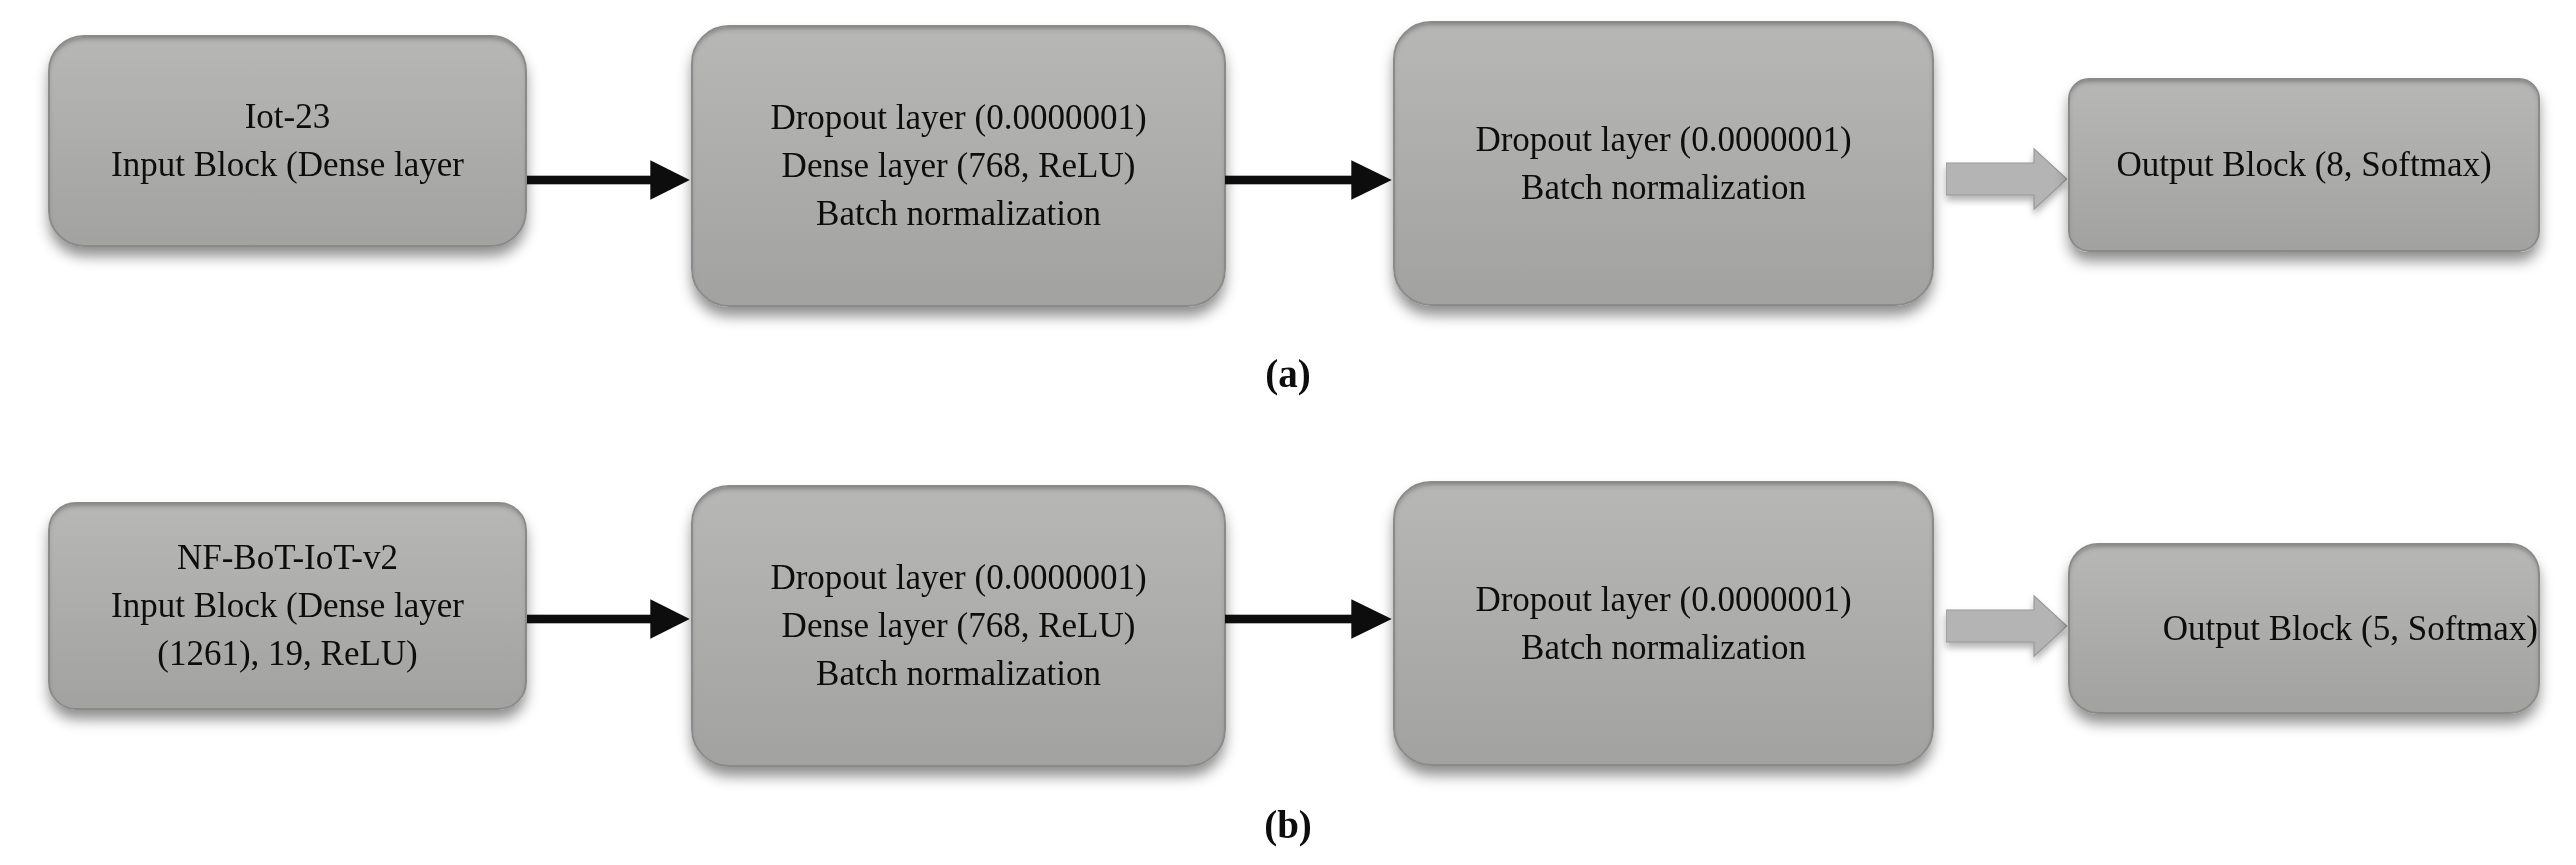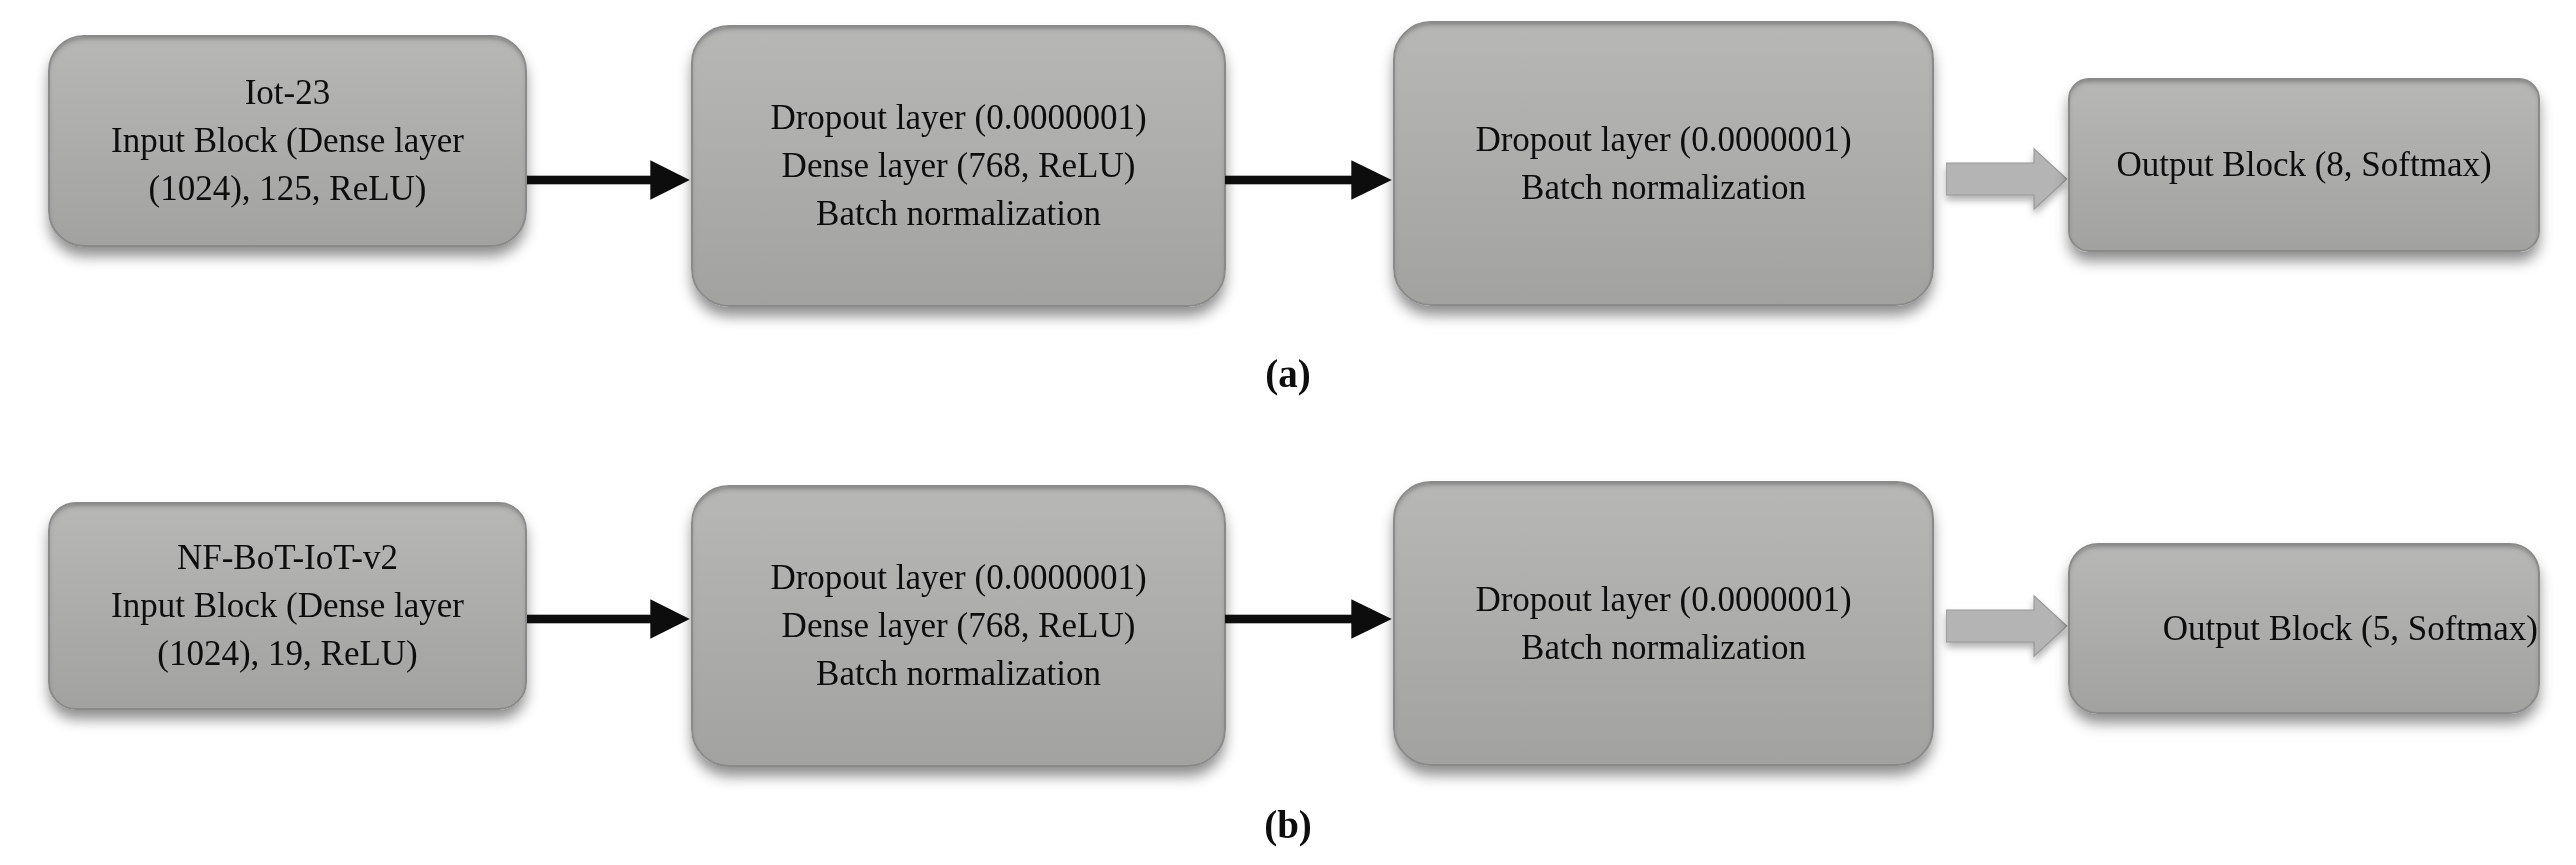--- a/index.html
+++ b/index.html
@@ -56,21 +56,20 @@
   }
 </style>
 </head>
 <body>
 
 <div class="figure">
 
   <div class="node" style="left:48px;top:35px;width:479px;height:212px;border-radius:36px;">
     <span>Iot-23</span>
     <span>Input Block (Dense layer</span>
-    <span>(1024), 125, ReLU)</span>
   </div>
 
   <svg class="connector thin-arrow" style="left:527px;top:148px;" width="164" height="64" viewBox="0 0 266 104" preserveAspectRatio="none">
     <rect x="0" y="45" width="206" height="14"></rect>
     <polygon points="200,20 264,52 200,84"></polygon>
   </svg>
 
   <div class="node" style="left:691px;top:25px;width:535px;height:282px;border-radius:38px;">
     <span>Dropout layer (0.0000001)</span>
     <span>Dense layer (768, ReLU)</span>
@@ -93,21 +92,21 @@
 
   <div class="node" style="left:2068px;top:78px;width:472px;height:174px;border-radius:21px;">
     <span>Output Block (8, Softmax)</span>
   </div>
 
   <div class="caption" style="top:351px;">(a)</div>
 
   <div class="node" style="left:48px;top:502px;width:479px;height:208px;border-radius:28px;">
     <span>NF-BoT-IoT-v2</span>
     <span>Input Block (Dense layer</span>
-    <span>(1024), 19, ReLU)</span>
+    <span>(1261), 19, ReLU)</span>
   </div>
 
   <svg class="connector thin-arrow" style="left:527px;top:587px;" width="164" height="64" viewBox="0 0 266 104" preserveAspectRatio="none">
     <rect x="0" y="45" width="206" height="14"></rect>
     <polygon points="200,20 264,52 200,84"></polygon>
   </svg>
 
   <div class="node" style="left:691px;top:485px;width:535px;height:282px;border-radius:38px;">
     <span>Dropout layer (0.0000001)</span>
     <span>Dense layer (768, ReLU)</span>

